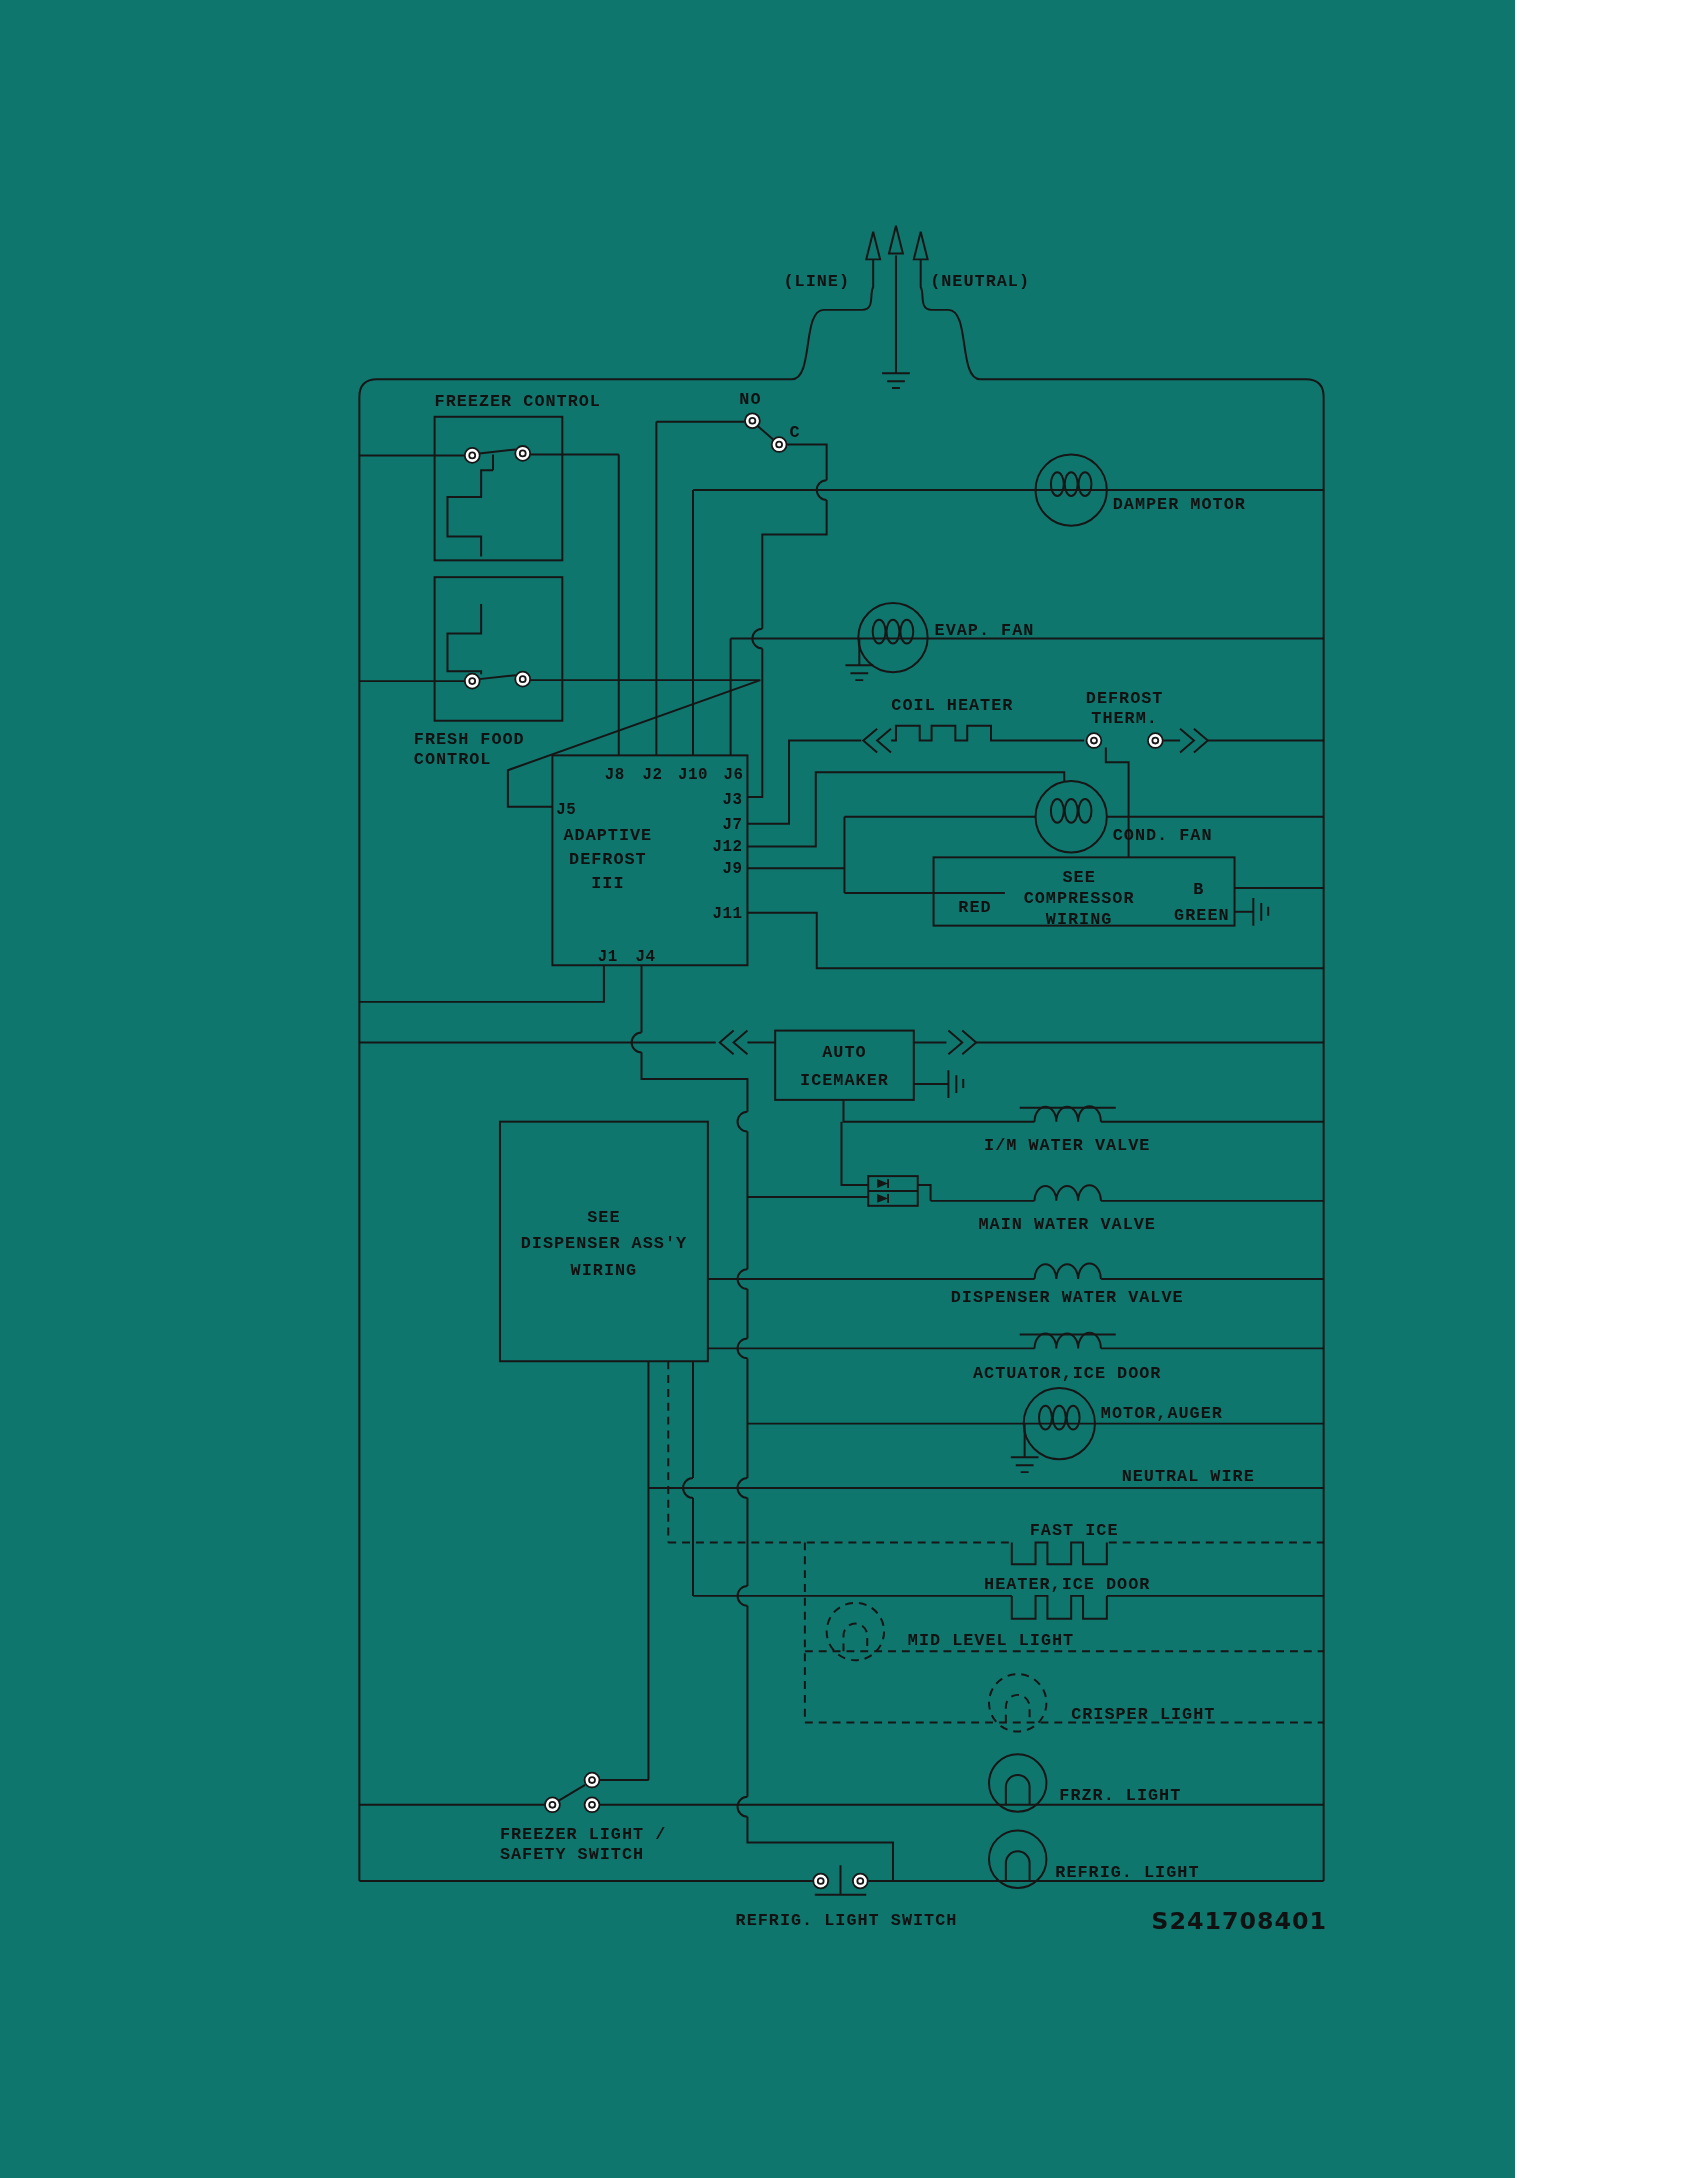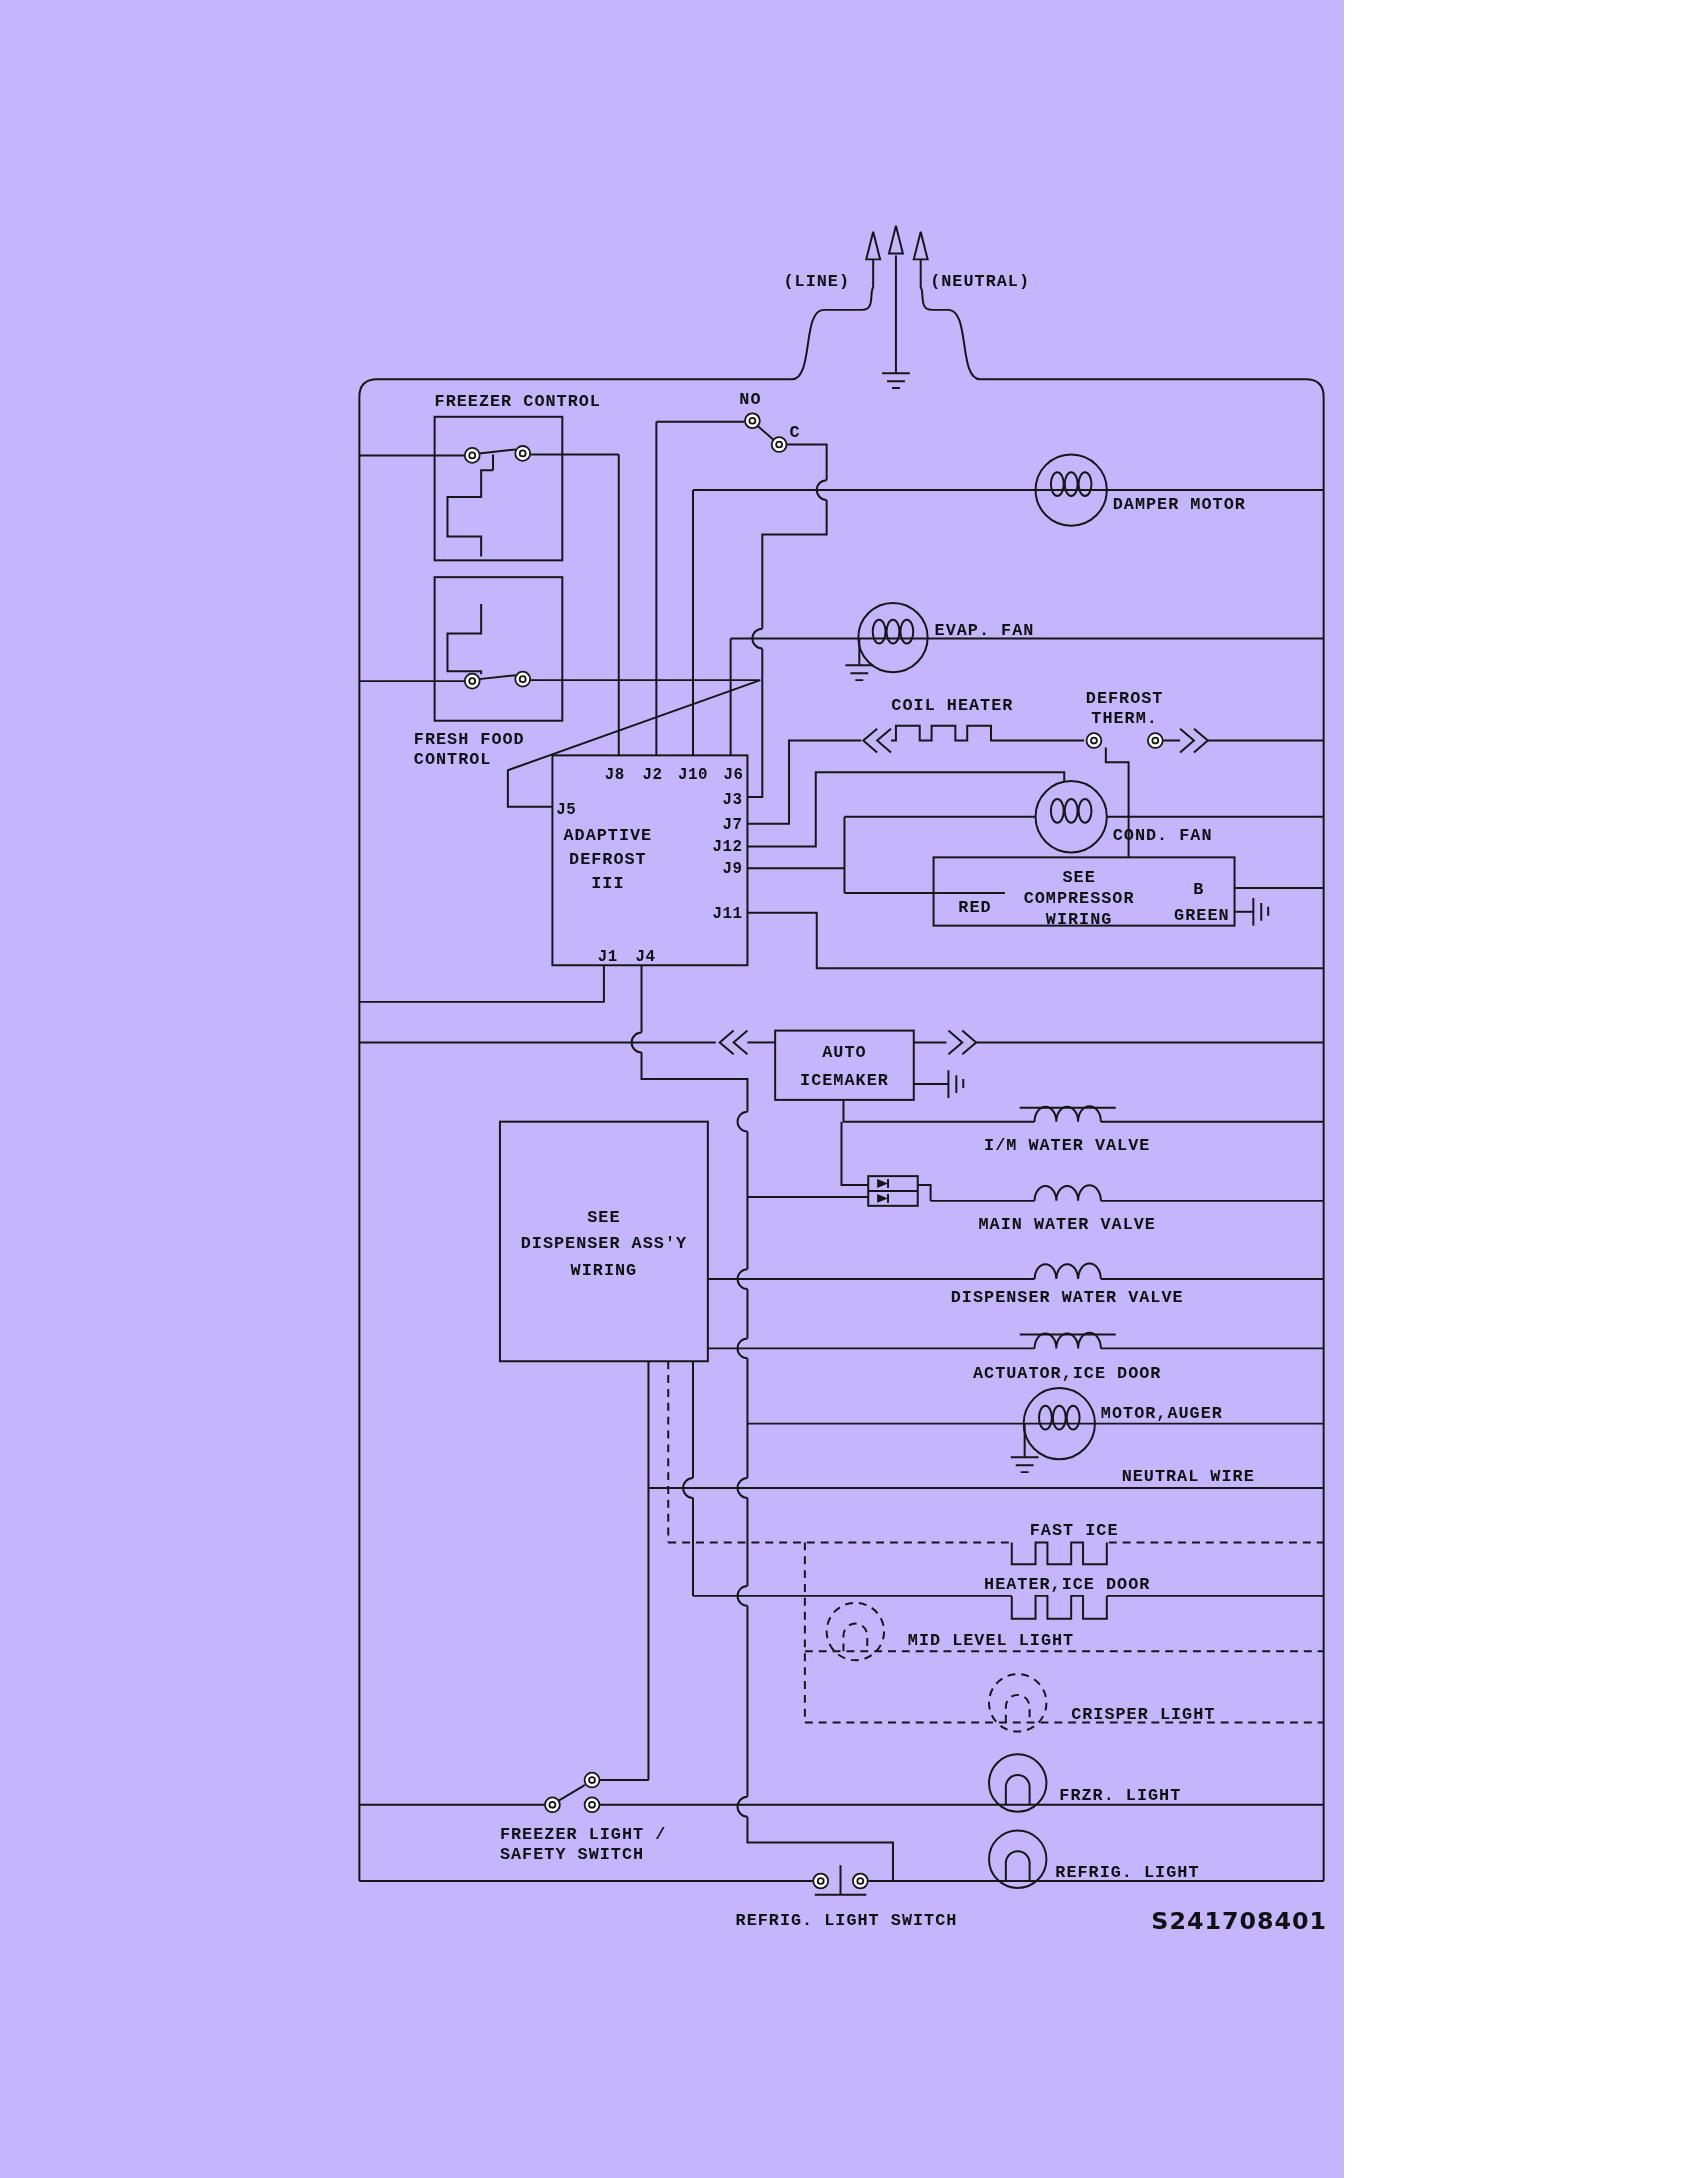--- a/index.html
+++ b/index.html
@@ -1,16 +1,16 @@
 <!DOCTYPE html>
 <html><head>
 <meta charset="utf-8">
 <style>
   html,body{margin:0;padding:0;background:#fff;}
-  .page{width:1344px;height:2178px;background:#c4b5fd;position:relative;font-family:"Liberation Mono",monospace;}
+  .page{width:1515px;height:2178px;background:#0f766e;position:relative;font-family:"Liberation Mono",monospace;}
   svg{position:absolute;top:0;left:0;}
   .wire{stroke:#161616;stroke-width:2;fill:none;}
   .wire-d{stroke:#161616;stroke-width:2;fill:none;stroke-dasharray:8 6;}
   .boxline{stroke:#161616;stroke-width:2;fill:none;}
   .lbl{font-family:"Liberation Mono",monospace;font-weight:bold;font-size:17px;fill:#111;letter-spacing:1px;}
   .lbl-s{font-family:"Liberation Mono",monospace;font-weight:bold;font-size:16px;fill:#111;letter-spacing:0.5px;}
   .pn{font-family:"DejaVu Sans",sans-serif;font-weight:bold;font-size:24px;fill:#111;letter-spacing:1px;}
   .term{stroke:#161616;stroke-width:1.8;fill:#fff;}
   .fillblk{fill:#161616;stroke:none;}
 </style>

